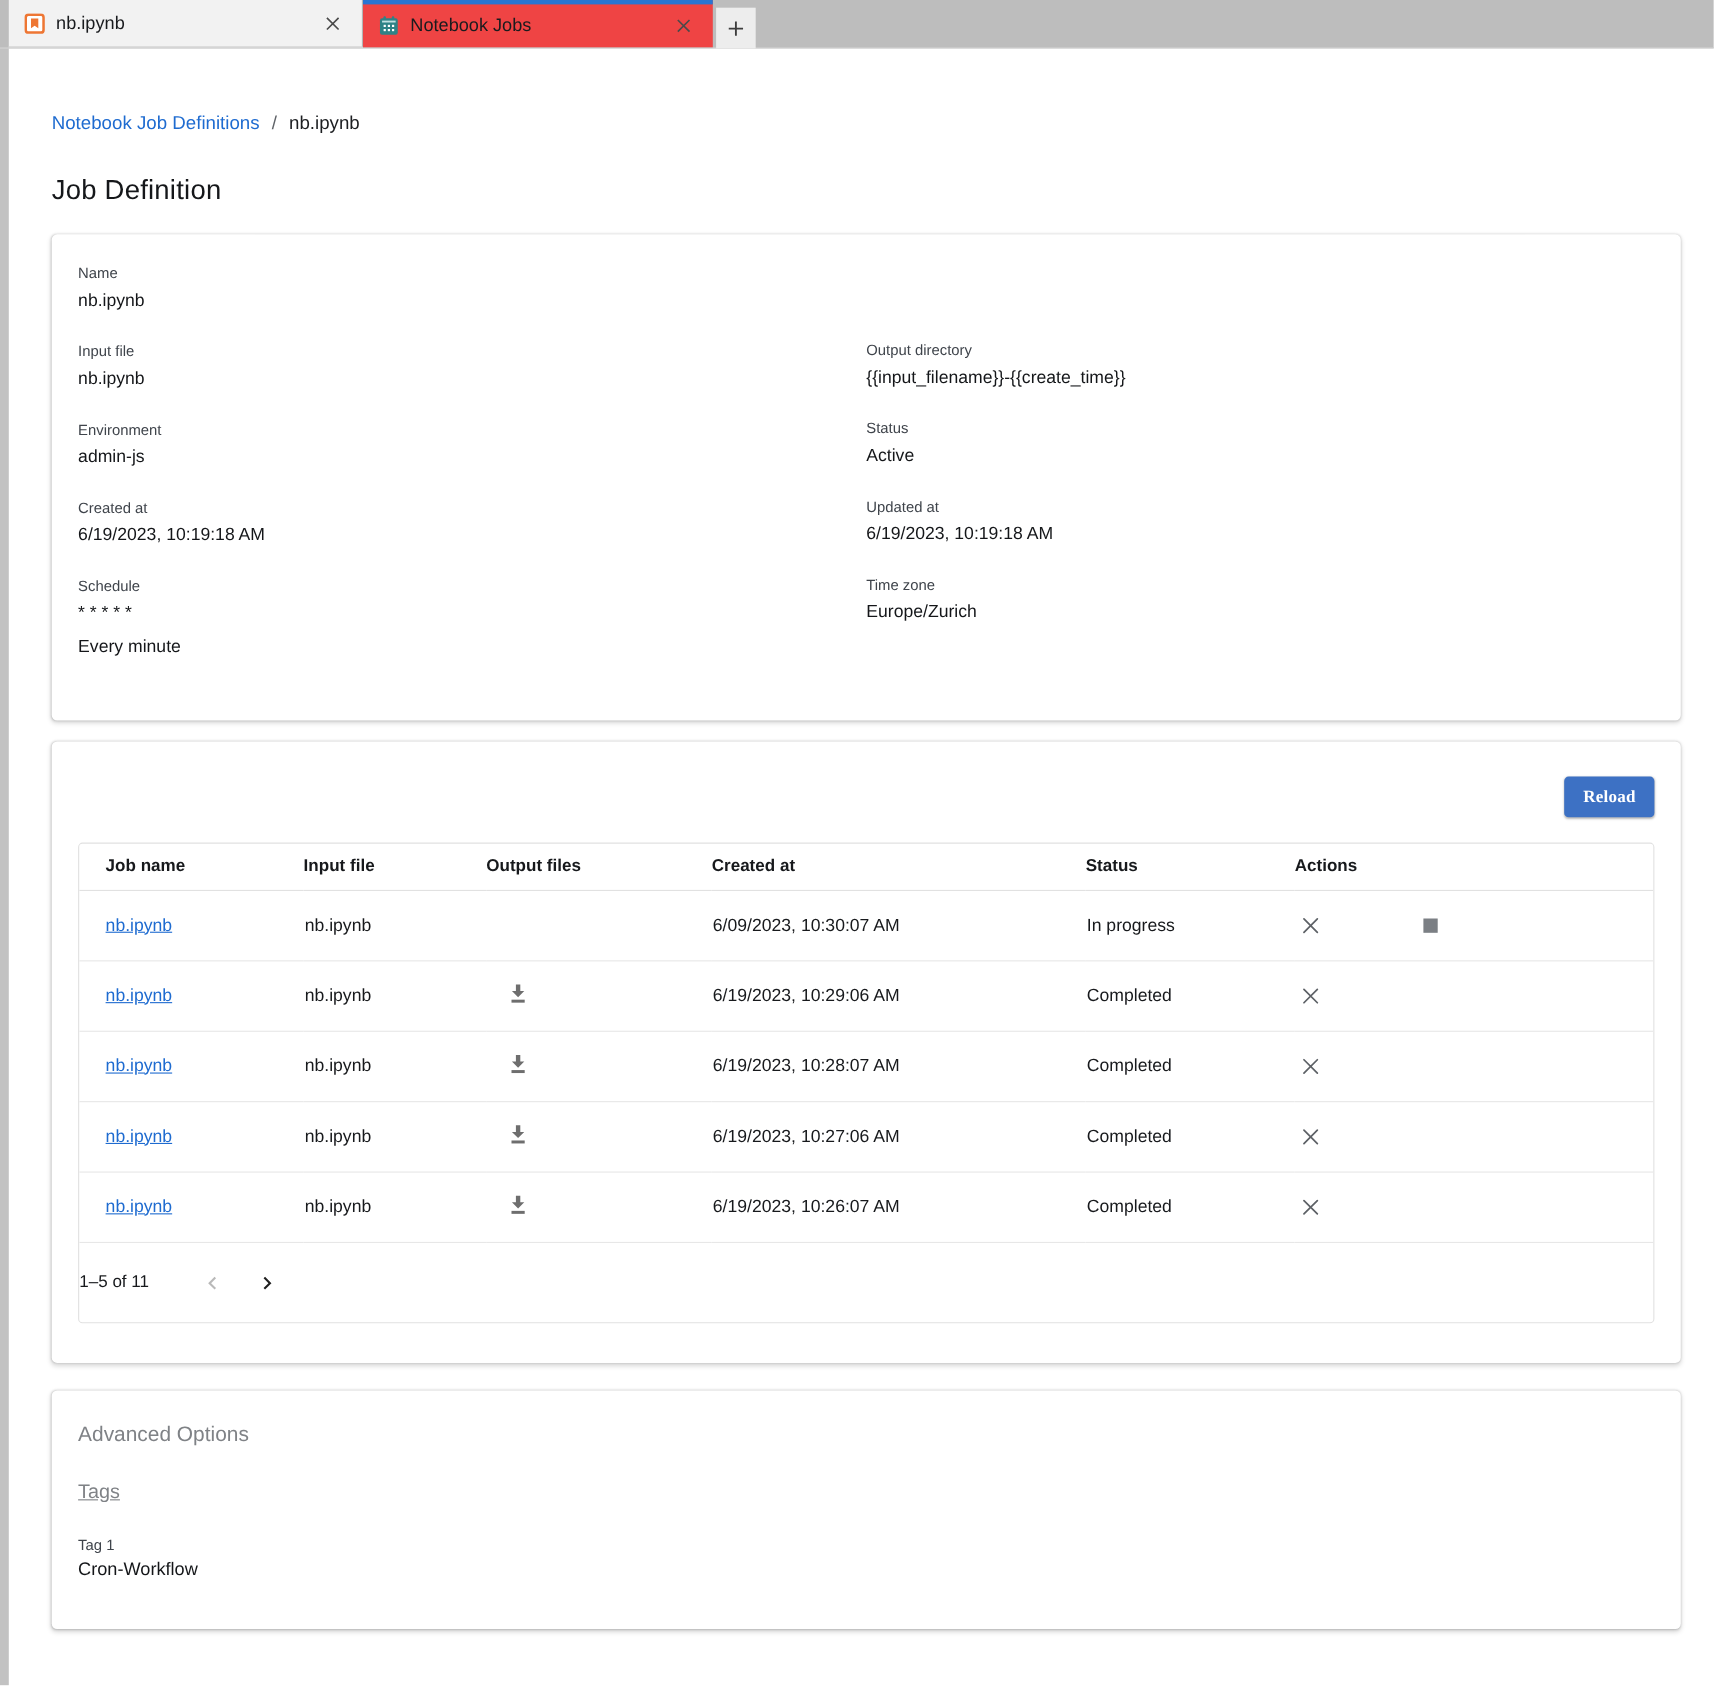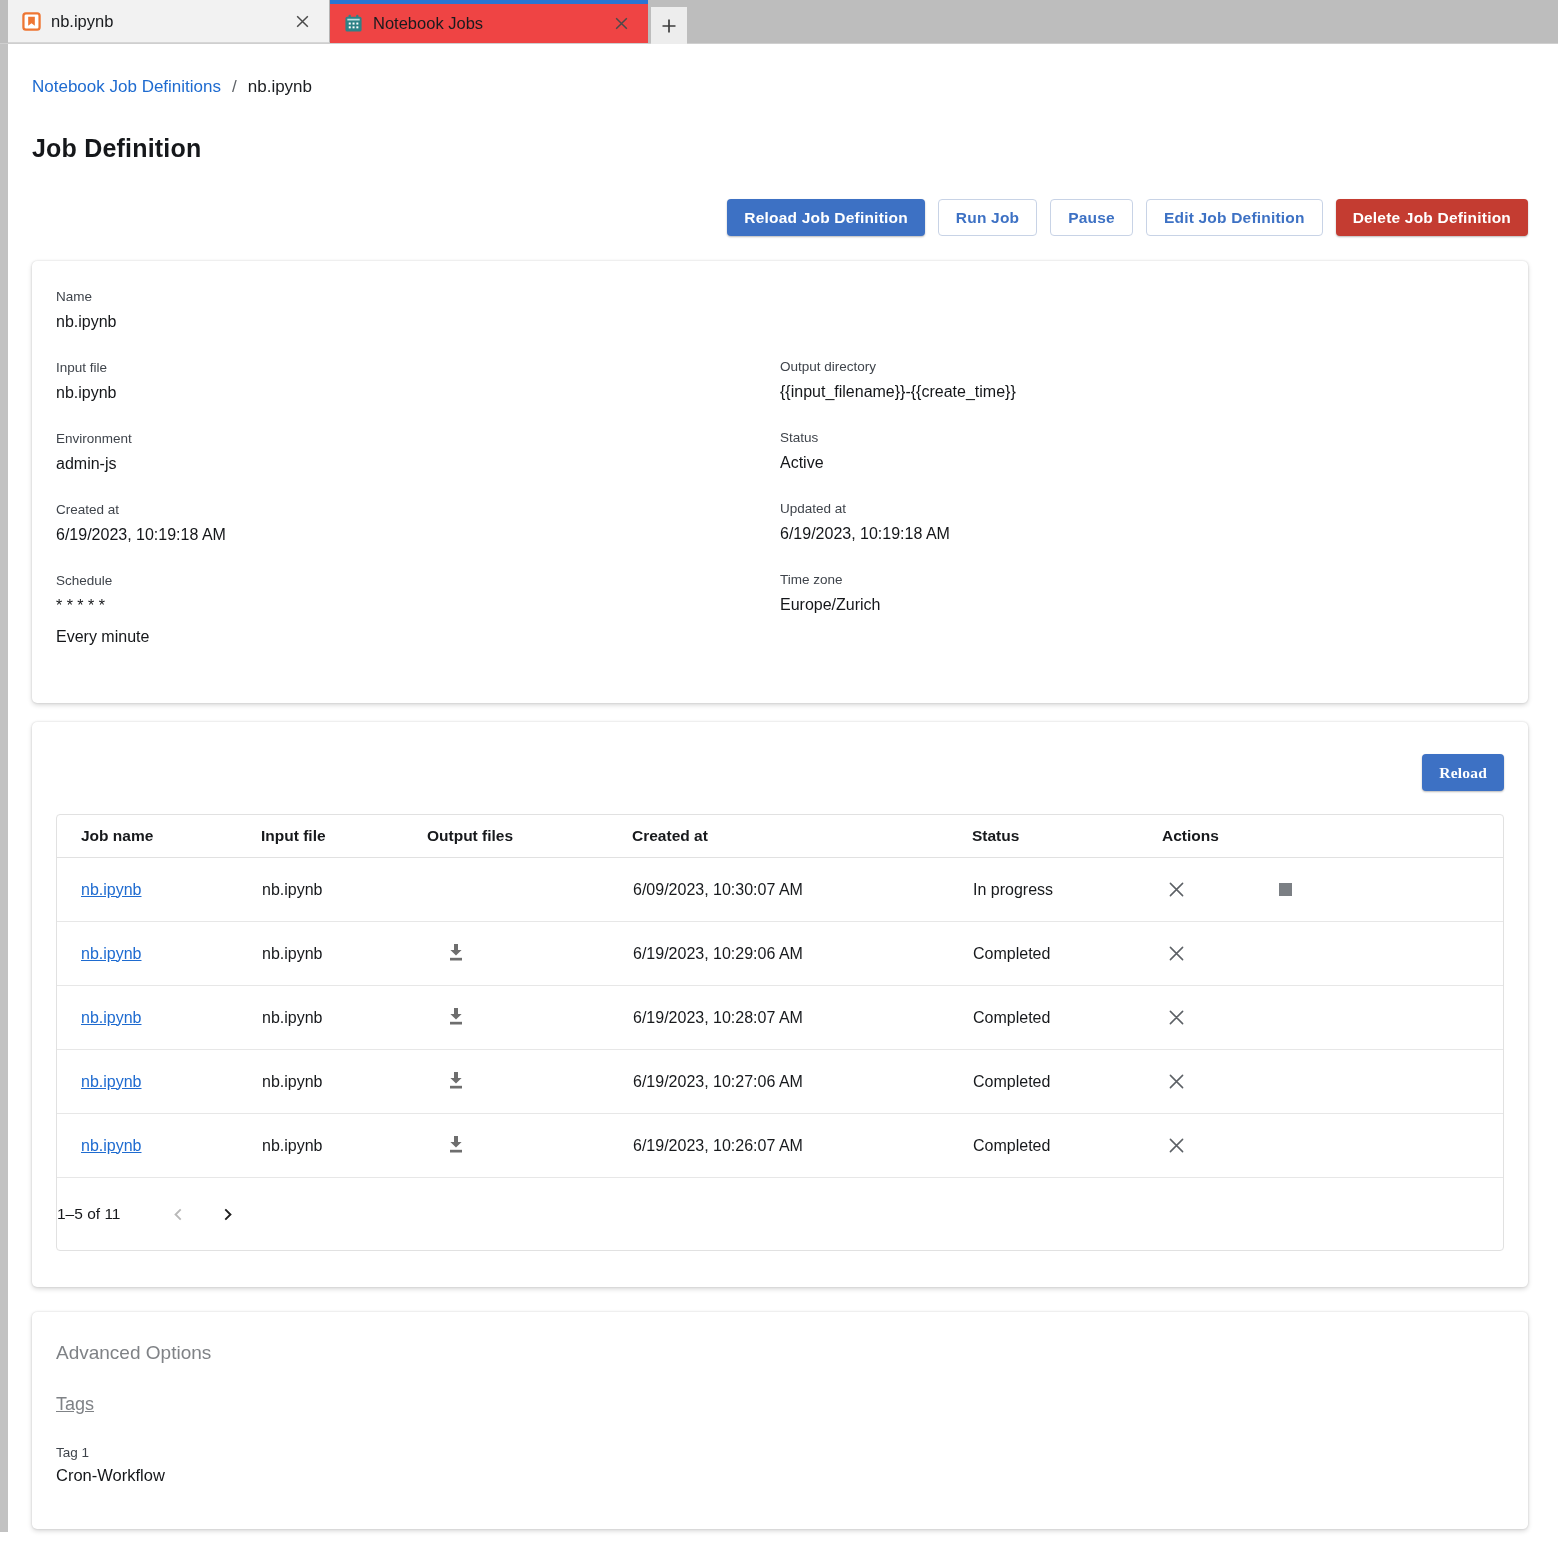--- a/index.html
+++ b/index.html
@@ -28,27 +28,27 @@
   .tabicon { display:flex; margin-right:10px; flex:0 0 auto; }
   .tablabel { font-size:16.5px; color:#191b1e; margin-right:auto; white-space:nowrap; }
   .tab.active .tablabel { font-weight:500; }
   .tabclose { display:flex; padding:4px; cursor:pointer; }
   .newtab {
     width:36px; height:37px; margin-left:3px; margin-top:7px;
     background:#ededed; display:flex; align-items:center; justify-content:center; cursor:pointer;
   }
   
   .leftstrip { position:absolute; left:0; top:44px; width:8px; height:1488px; background:#c2c2c2; }
-  .content { position:absolute; top:35px; left:8px; width:1550px; padding:0 30px 0 24px; }
+  .content { position:absolute; top:60px; left:8px; width:1550px; padding:0 30px 0 39px; }
   
   .breadcrumb { margin-top:42px; font-size:17px; display:flex; align-items:baseline; }
   .breadcrumb a { color:var(--link,#1e6bd0); text-decoration:none; cursor:pointer; }
   .breadcrumb .sep { color:#5f6368; margin:0 11px; }
   .breadcrumb .current { color:#1c1e21; }
-  .pagetitle { font-size:25px; font-weight:700; color:#15171a; margin:37px 0 0 0; letter-spacing:.2px; }
+  .pagetitle { font-size:25px; font-weight:400; color:#15171a; margin:37px 0 0 0; letter-spacing:.2px; }
   
   .btnrow { display:flex; justify-content:flex-end; gap:13px; margin-top:36px; }
   .btn {
     height:37px; border-radius:4px; font-size:15.5px; font-weight:700;
     padding:0 17px; border:none; cursor:pointer; font-family:inherit; letter-spacing:.2px;
     white-space:nowrap;
   }
   .btn.filled { background:var(--accent,#3d71c4); color:#fff; box-shadow:0 1px 2px rgba(0,0,0,.28); }
   .btn.outlined { background:#fff; color:var(--accent,#3d71c4); border:1px solid #c8d3e6; }
   .btn.danger { background:var(--danger,#c43c31); color:#fff; box-shadow:0 1px 2px rgba(0,0,0,.28); }
@@ -152,27 +152,20 @@
 <div class="content">
 
   <div class="breadcrumb">
     <a>Notebook Job Definitions</a>
     <span class="sep">/</span>
     <span class="current">nb.ipynb</span>
   </div>
 
   <h1 class="pagetitle">Job Definition</h1>
 
-  <div class="btnrow">
-    <button class="btn filled">Reload Job Definition</button>
-    <button class="btn outlined">Run Job</button>
-    <button class="btn outlined">Pause</button>
-    <button class="btn outlined">Edit Job Definition</button>
-    <button class="btn danger">Delete Job Definition</button>
-  </div>
 
   <div class="card def-card">
     <div class="def-grid">
       <div class="leftcol">
         <div class="field">
           <div class="flabel">Name</div>
           <div class="fvalue">nb.ipynb</div>
         </div>
         <div class="field">
           <div class="flabel">Input file</div>

